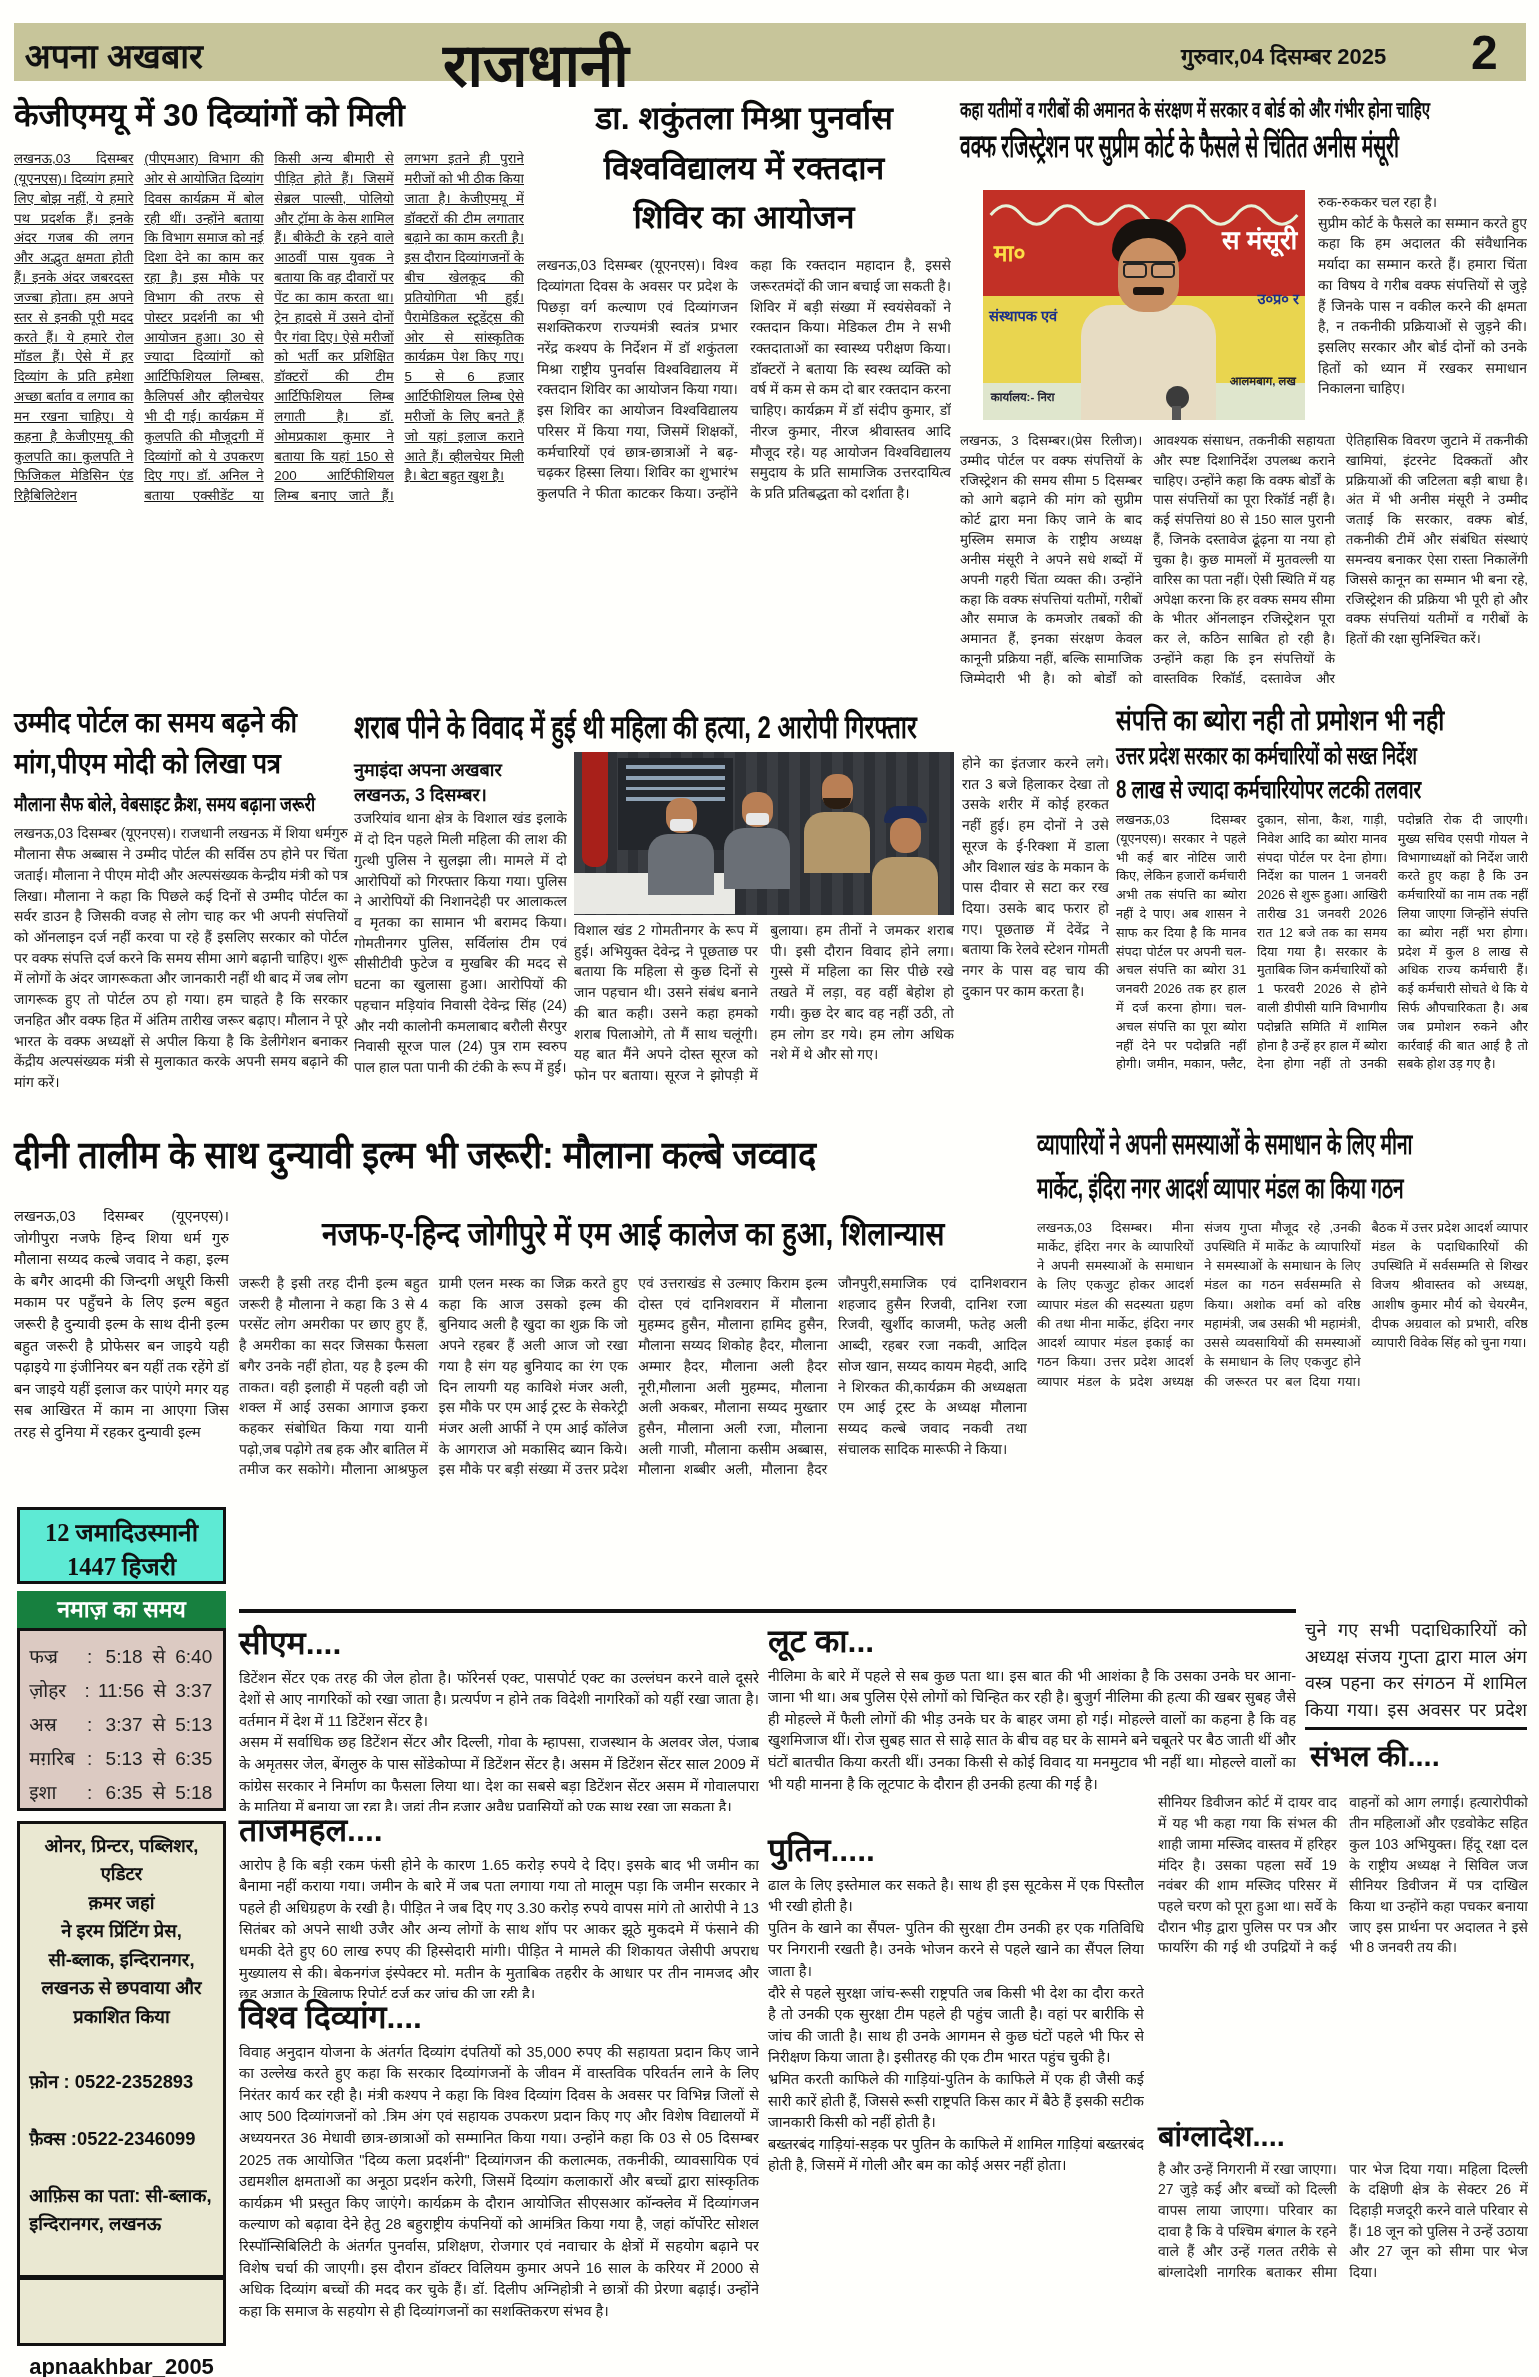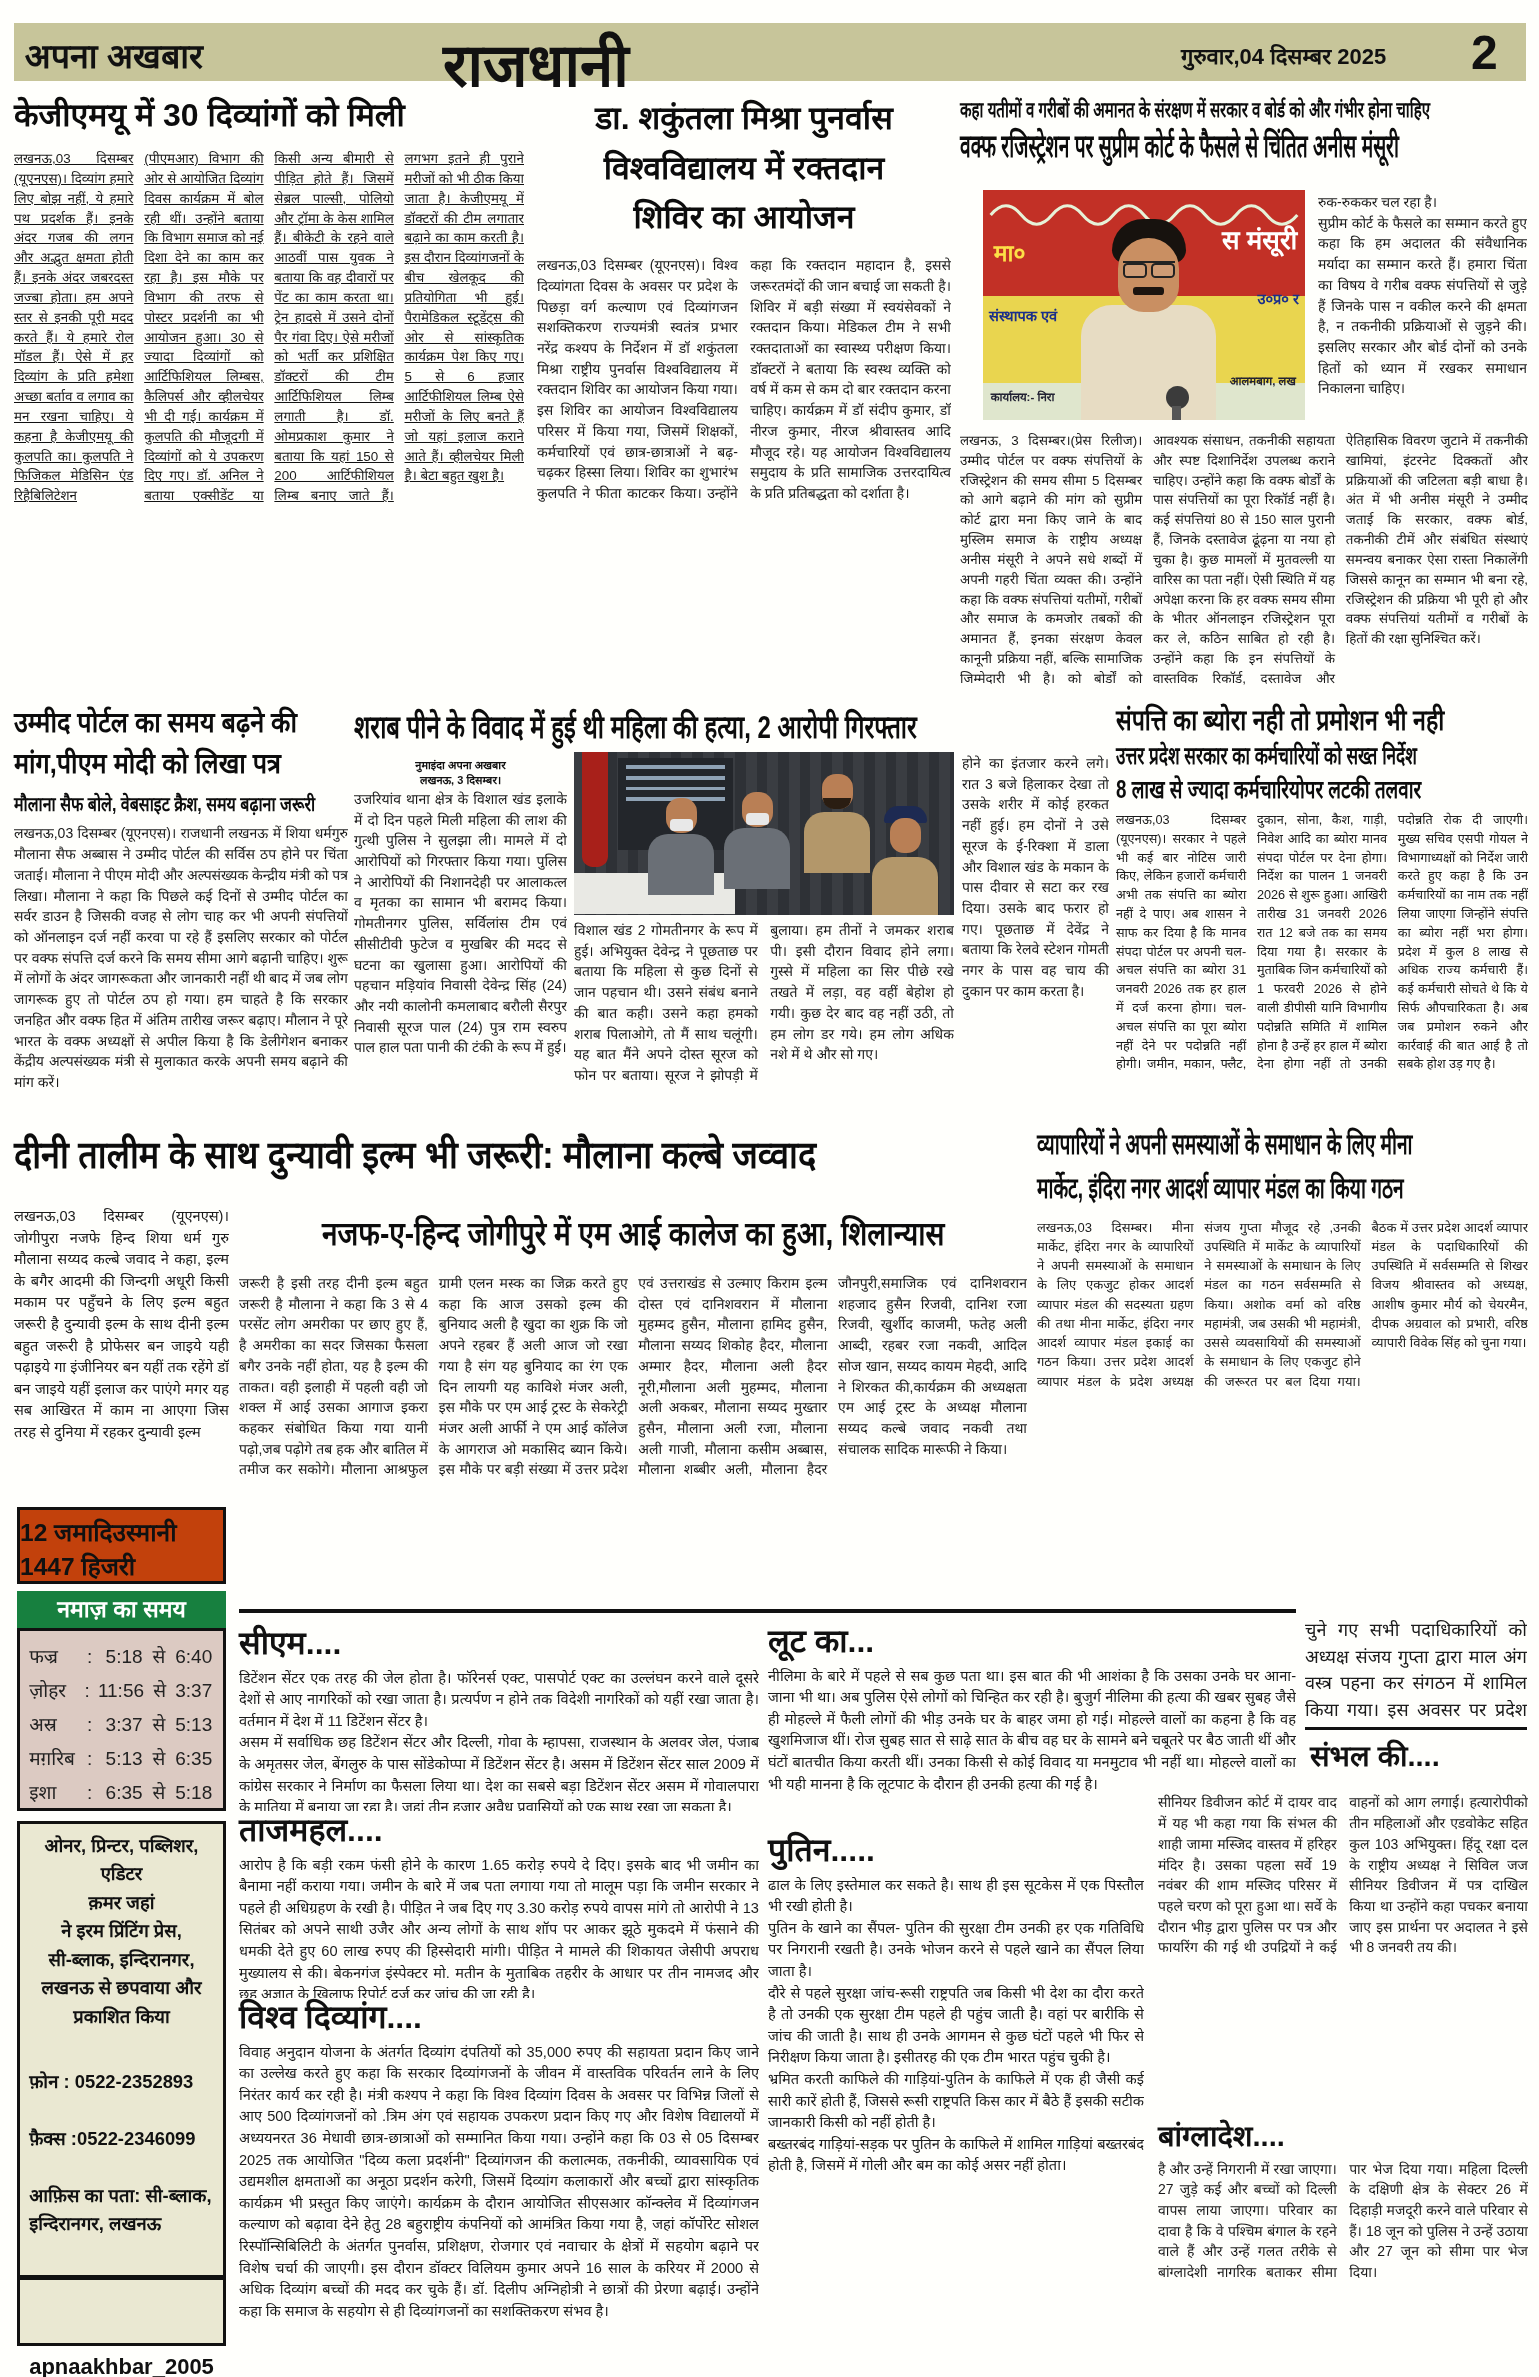--- a/index.html
+++ b/index.html
@@ -18,22 +18,22 @@
   .cols4{column-count:4;column-gap:10.7px;}
   .rule{background:#111;}
   
   #masthead{left:14px;top:23px;width:1512px;height:58px;background:#c7c59a;}
   #brand{left:10.7px;top:9.2px;font-size:34px;font-weight:bold;}
   #paper-title{left:429px;top:-1.5px;font-size:60px;font-weight:bold;}
   #mast-date{left:1167px;top:17px;font-size:22px;font-weight:bold;}
   #mast-page{left:1457px;top:1.5px;font-size:48px;font-weight:bold;}
   
   .boxed{border:3.8px solid #111;box-sizing:border-box;}
-  #hijri-box{left:17px;top:1507px;width:209px;height:77px;background:#c2410c;
-             font-weight:bold;font-size:24.5px;line-height:1.4;padding-top:6.1px;}
+  #hijri-box{left:17px;top:1507px;width:209px;height:77px;background:#5eead4;
+             text-align:center;font-weight:bold;font-size:24.5px;line-height:1.4;padding-top:6.1px;font-family:Liberation Serif, serif;}
   #namaz-box{left:17px;top:1591px;width:209px;height:222px;}
   #namaz-head{background:#17803f;color:#fff;font-weight:bold;font-size:23px;text-align:center;
               height:37px;line-height:37px;}
   #namaz-body{background:#dccac2;border:3.1px solid #111;height:183px;box-sizing:border-box;
               padding:9.2px 7.7px 0 9.2px;}
   .namaz-row{font-size:19px;line-height:34px;display:flex;color:#222;}
   .namaz-name{width:71px;} .namaz-colon{width:17px;} .namaz-t1{width:51px;text-align:right;}
   .namaz-sep{width:40px;text-align:center;} .namaz-t2{flex:1;text-align:right;padding-right:3.1px;}
   #pub-box{left:17px;top:1821px;width:209px;height:525px;background:#eae8d2;padding:0;}
   .pub-seg{padding:7.7px 9.2px;text-align:center;font-weight:bold;font-size:18.4px;line-height:1.55;
@@ -68,21 +68,21 @@
   .p2-desk{position:absolute;left:0;top:121px;width:161px;height:41px;background:#e9e9e4;}
   .p2-board{position:absolute;left:44px;top:6.1px;width:115px;height:92px;background:#23262b;}
   .p2-line{height:3.8px;background:#8fa2b5;margin:7px 7.7px 0 7.7px;}
   .fig{position:absolute;}
   .fig .head{width:31px;height:35px;background:#b97f55;border-radius:14px;margin:0 auto;}
   .fig .mask{width:23px;height:12.3px;background:#e8e8e8;border-radius:3.8px;margin:-14px auto 0;}
   .fig .torso{width:66px;height:61px;border-radius:20px 20px 0 0;margin-top:3.1px;}
   .khaki{background:#b3976a;} .grey{background:#6a6f76;}
   .beret{width:43px;height:17px;background:#1d2a52;border-radius:15.3px 15.3px 3.1px 3.1px;margin:0 auto -4.6px;}
   .beard{width:28px;height:10.7px;background:#2a1d12;border-radius:0 0 10.7px 10.7px;margin:-10.7px auto 0;}
-  .byline{font-weight:bold;font-size:11px;text-align:center;line-height:1.4;}
+  .byline{font-weight:bold;font-size:18px;text-align:left;line-height:1.4;}
   .sec-head{font-weight:bold;font-size:32px;margin-bottom:4.6px;}
 </style>
 </head>
 <body>
 
 <div id="page">
 
   <div class="abs" id="masthead">
     <div class="abs" id="brand">अपना अखबार</div>
     <div class="abs" id="paper-title">राजधानी</div>

